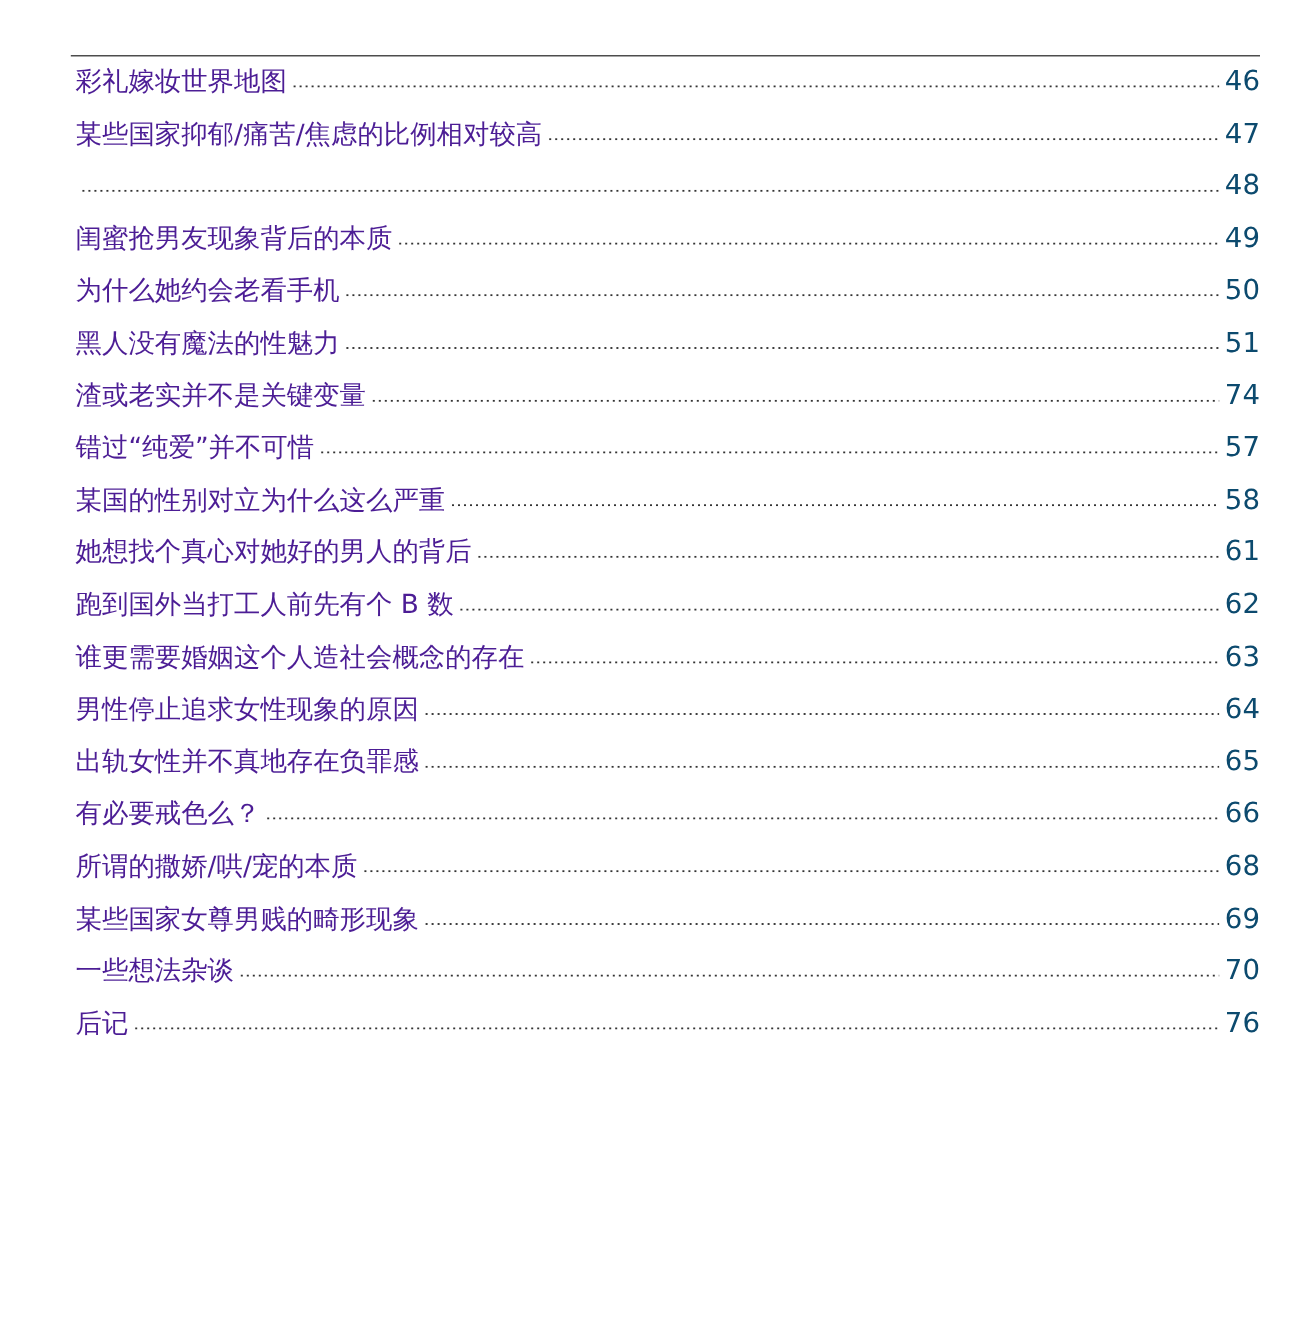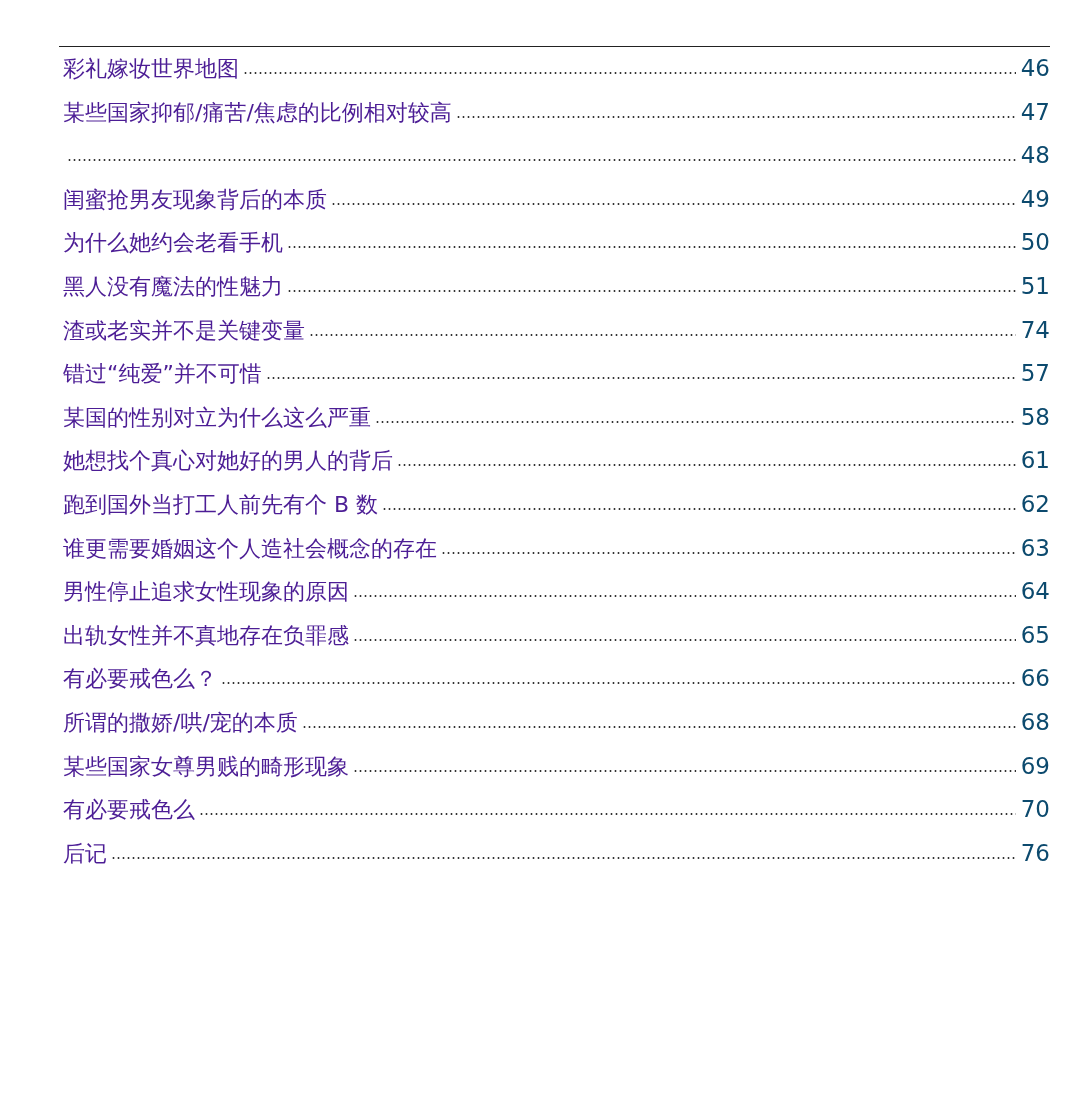--- a/index.html
+++ b/index.html
@@ -153,21 +153,21 @@
         <span class="toc-title">所谓的撒娇/哄/宠的本质</span>
         <span class="toc-leader"></span>
         <span class="toc-page">68</span>
       </li>
     <li class="toc-row">
         <span class="toc-title">某些国家女尊男贱的畸形现象</span>
         <span class="toc-leader"></span>
         <span class="toc-page">69</span>
       </li>
     <li class="toc-row">
-        <span class="toc-title">有必要戒色么</span>
+        <span class="toc-title">一些想法杂谈</span>
         <span class="toc-leader"></span>
         <span class="toc-page">70</span>
       </li>
     <li class="toc-row">
         <span class="toc-title">后记</span>
         <span class="toc-leader"></span>
         <span class="toc-page">76</span>
       </li>
   </ul>
 </div>

